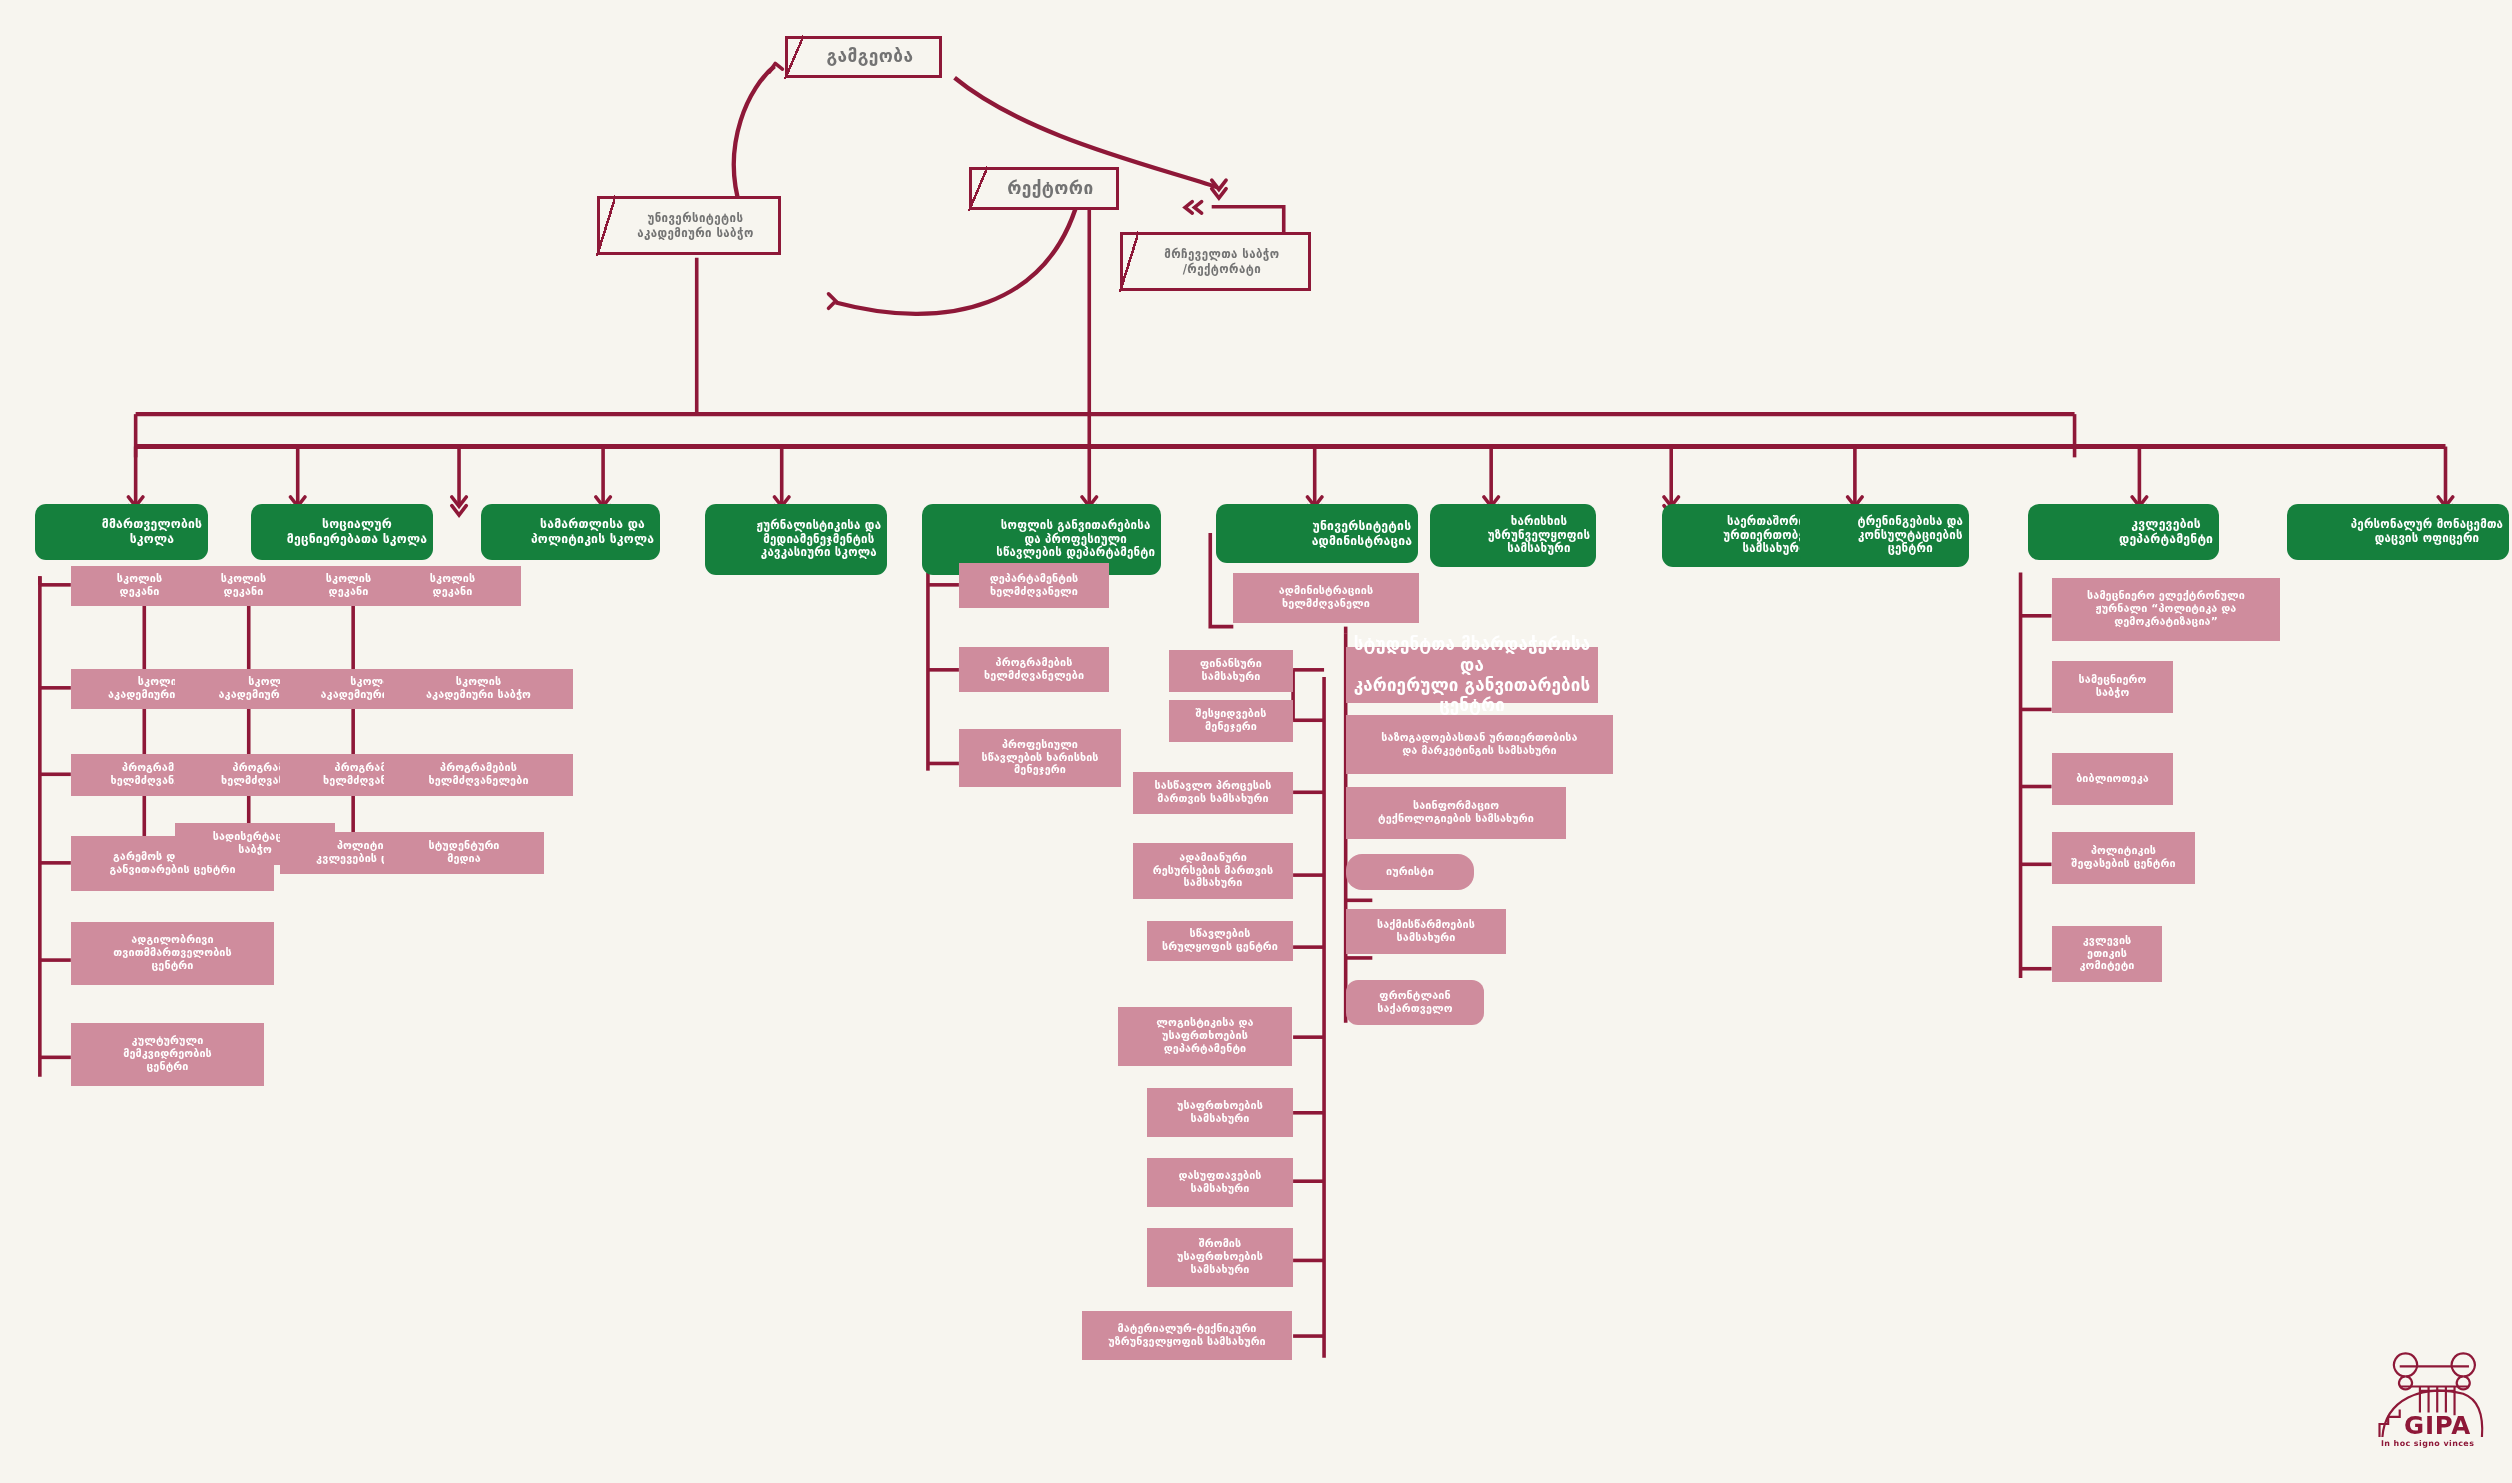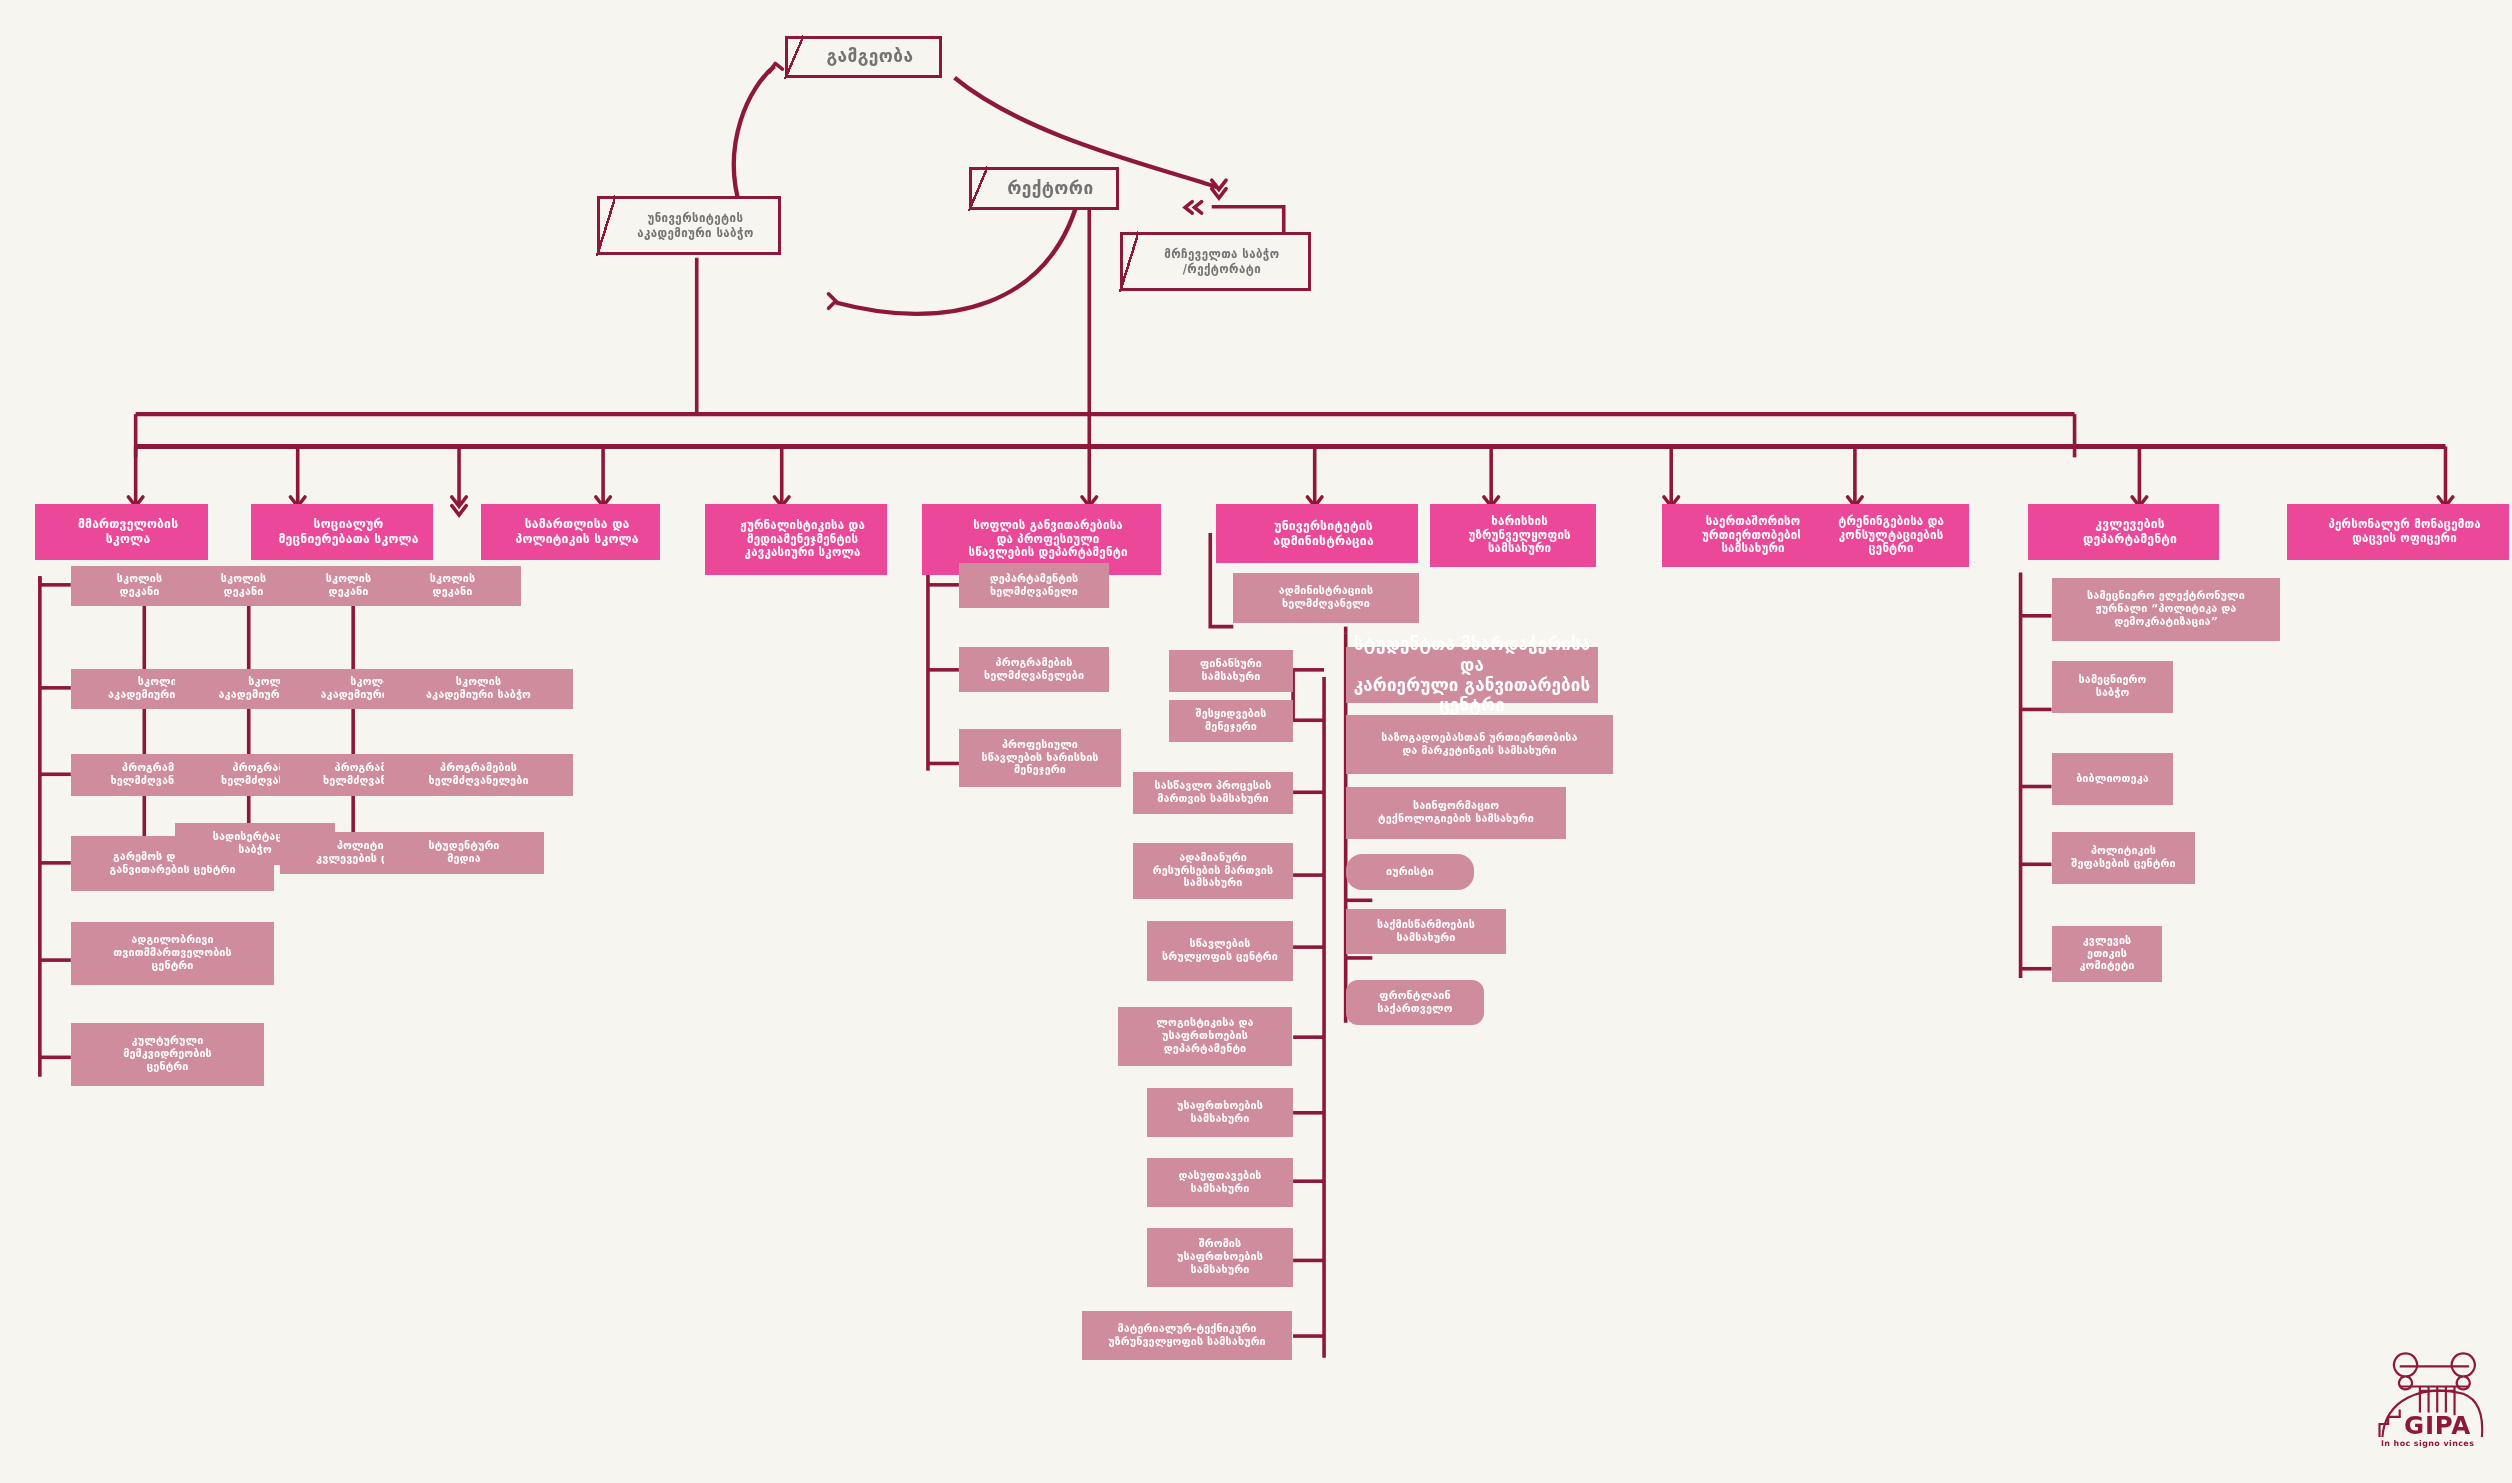--- a/index.html
+++ b/index.html
@@ -29,29 +29,30 @@
   }
   .ribbon-out::before{
     content:"";position:absolute;left:-3.6px;top:-3.6px;bottom:-3.6px;width:19px;
     background:
       linear-gradient(to bottom right,transparent 49%,#8e1838 49%,#8e1838 56%,transparent 56%);
   }
 
   
   .ribbon-dark{
     position:absolute;
-    background:#ec4899;
+    background:#15803d;
     color:#ffffff;
-    display:flex;align-items:center;justify-content:center;
+    display:flex;align-items:center;justify-content:flex-end;
     text-align:center;
     font-weight:700;
     line-height:1.2;
     box-sizing:border-box;
     padding:2.9px 5.8px 2.9px 19px;
     letter-spacing:0.2px;
+    border-radius:11px;
   }
 
   
   .leaf{
     position:absolute;
     background:#cf8c9d;
     color:#ffffff;
     display:flex;align-items:center;justify-content:center;
     text-align:center;
     font-weight:700;
@@ -339,21 +340,21 @@
 
   <div class="leaf" style="left:1169px;top:650px;width:124px;height:42px;font-size:10.8px;white-space:pre-line;"><span>ფინანსური
 სამსახური</span></div>
   <div class="leaf" style="left:1169px;top:700px;width:124px;height:42px;font-size:10.8px;white-space:pre-line;"><span>შესყიდვების
 მენეჯერი</span></div>
   <div class="leaf" style="left:1133px;top:772px;width:160px;height:42px;font-size:10.8px;white-space:pre-line;"><span>სასწავლო პროცესის
 მართვის სამსახური</span></div>
   <div class="leaf" style="left:1133px;top:843px;width:160px;height:56px;font-size:10.8px;white-space:pre-line;"><span>ადამიანური
 რესურსების მართვის
 სამსახური</span></div>
-  <div class="leaf" style="left:1147px;top:921px;width:146px;height:60px;font-size:10.8px;white-space:pre-line;text-align:center;"><span>სწავლების
+  <div class="leaf" style="left:1147px;top:921px;width:146px;height:40px;font-size:10.8px;white-space:pre-line;text-align:center;"><span>სწავლების
 სრულყოფის ცენტრი</span></div>
   <div class="leaf" style="left:1118px;top:1007px;width:174px;height:59px;font-size:10.8px;white-space:pre-line;"><span>ლოგისტიკისა და
 უსაფრთხოების
 დეპარტამენტი</span></div>
   <div class="leaf" style="left:1147px;top:1088px;width:146px;height:49px;font-size:10.8px;white-space:pre-line;"><span>უსაფრთხოების
 სამსახური</span></div>
   <div class="leaf" style="left:1147px;top:1158px;width:146px;height:49px;font-size:10.8px;white-space:pre-line;"><span>დასუფთავების
 სამსახური</span></div>
   <div class="leaf" style="left:1147px;top:1228px;width:146px;height:59px;font-size:10.8px;white-space:pre-line;"><span>შრომის
 უსაფრთხოების

